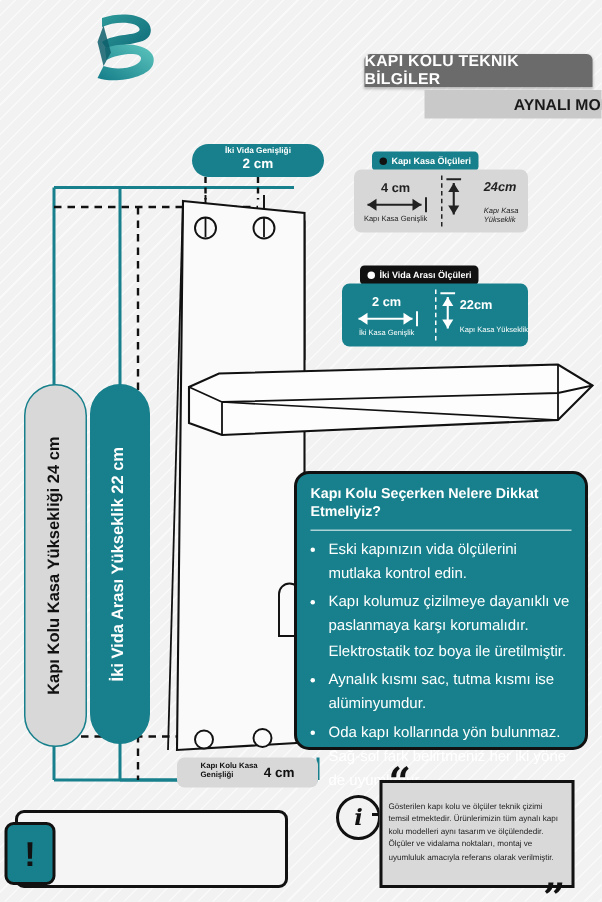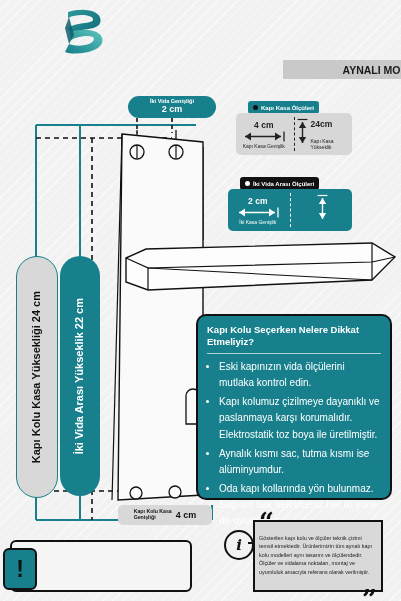--- a/index.html
+++ b/index.html
@@ -154,20 +154,21 @@
               <stop offset="1" stop-color="#137c88"></stop>
           </linearGradient>
         </defs>
         <path d="M12 4 C30 -2 48 4 44 15 C41 23 22 20 16 26 L12 20 C20 14 36 16 37 12 C38 7 22 5 12 10 Z" fill="url(#g1)"></path>
         <path d="M14 24 C32 18 50 24 46 35 C43 44 20 48 9 44 L13 36 C24 40 38 36 38 31 C38 26 22 28 15 32 Z" fill="url(#g2)"></path>
         <path d="M13 9 L18 27 L13 36 L9 20 Z" fill="#0e5f6b" opacity=".85"></path>
       </svg>
     </div>
   </div>
 
+  <div class="hdr1">KAPI KOLU TEKNİK  BİLGİLER</div>
   <div class="hdr2">AYNALI MODEL</div>
 
   <svg id="drawing">
 
     <line x1="36" y1="125" x2="196" y2="125" stroke="#17808c" stroke-width="2"></line>
 
     <line x1="36" y1="125" x2="36" y2="520" stroke="#17808c" stroke-width="2"></line>
 
     <line x1="80" y1="125" x2="80" y2="520" stroke="#17808c" stroke-width="2"></line>
 
@@ -227,21 +228,21 @@
           <svg class="arrowh" width="46" height="11" viewBox="0 0 46 11">
             <line x1="4" y1="5.5" x2="40" y2="5.5" stroke="#222" stroke-width="1.4"></line>
             <path d="M4 5.5 L10 1.5 L10 9.5 Z" fill="#222"></path>
             <path d="M40 5.5 L34 1.5 L34 9.5 Z" fill="#222"></path>
             <line x1="43" y1="0.5" x2="43" y2="10.5" stroke="#222" stroke-width="1.3"></line>
           </svg>
         </span>
         <div class="cap">Kapı Kasa Genişlik</div>
       </div>
       <div class="divider"></div>
-      <div class="mcol" style="flex-direction:row;gap:3px;">
+      <div class="mcol" style="flex-direction:row;gap:15px;font-style:italic;">
         <span>
           <svg width="11" height="30" viewBox="0 0 11 30">
             <line x1="5.5" y1="5" x2="5.5" y2="26" stroke="#222" stroke-width="1.4"></line>
             <path d="M5.5 5 L1.8 11 L9.2 11 Z" fill="#222"></path>
             <path d="M5.5 26 L1.8 20 L9.2 20 Z" fill="#222"></path>
             <line x1="0.6" y1="2.5" x2="10.4" y2="2.5" stroke="#222" stroke-width="1.2"></line>
           </svg>
         </span>
         <span style="display:flex;flex-direction:column;align-items:flex-start;">
           <span class="val">24cm</span>
@@ -272,20 +273,24 @@
       <div class="divider"></div>
       <div class="mcol" style="flex-direction:row;gap:3px;">
         <span>
           <svg width="11" height="30" viewBox="0 0 11 30">
             <line x1="5.5" y1="5" x2="5.5" y2="26" stroke="#fff" stroke-width="1.4"></line>
             <path d="M5.5 5 L1.8 11 L9.2 11 Z" fill="#fff"></path>
             <path d="M5.5 26 L1.8 20 L9.2 20 Z" fill="#fff"></path>
             <line x1="0.6" y1="2.5" x2="10.4" y2="2.5" stroke="#fff" stroke-width="1.2"></line>
           </svg>
         </span>
+        <span style="display:flex;flex-direction:column;align-items:flex-start;">
+          <span class="val">22cm</span>
+          <span class="cap" style="margin-top:9px;">Kapı Kasa Yükseklik</span>
+        </span>
       </div>
     </div>
   </div>
 
   <div class="vpill" id="vp-kasa">
     <span>Kapı Kolu Kasa Yüksekliği 24 cm</span>
   </div>
   <div class="vpill" id="vp-vida">
     <span>İki Vida Arası Yükseklik 22 cm</span>
   </div>

